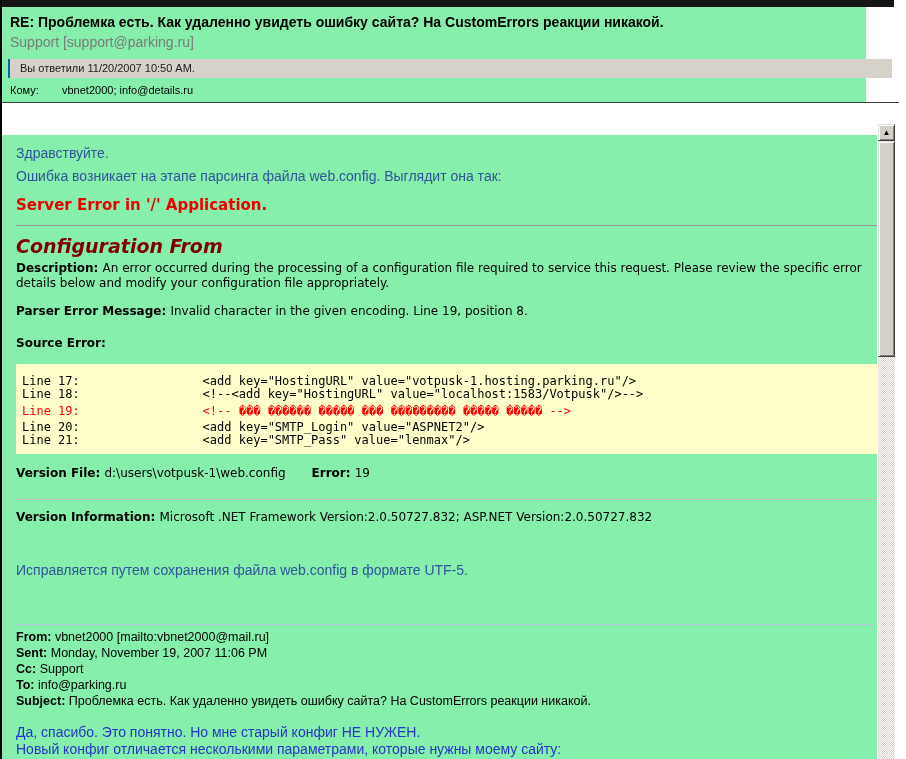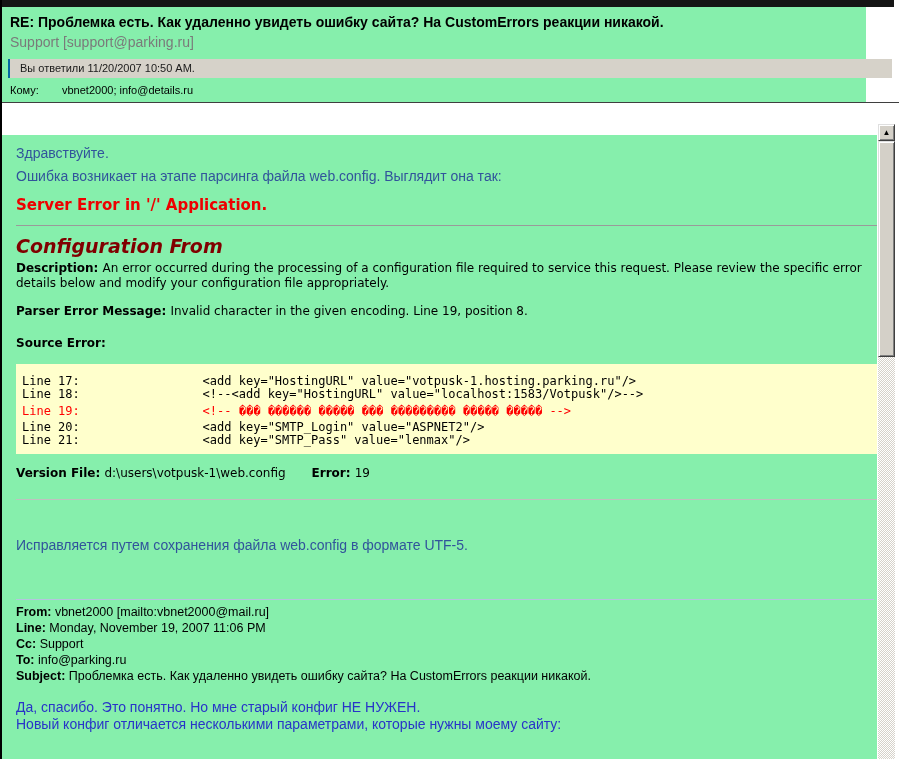--- a/index.html
+++ b/index.html
@@ -127,32 +127,35 @@
         <pre>Line 20:                 &lt;add key="SMTP_Login" value="ASPNET2"/&gt;
 Line 21:                 &lt;add key="SMTP_Pass" value="lenmax"/&gt;</pre>
       </div>
 
       <p class="src-file">
         <span class="b">Version File: </span><span>d:\users\votpusk-1\web.config</span><span class="src-gap"></span><span class="b">Error: </span><span>19</span>
       </p>
 
       <div class="hr-silver"></div>
 
+      <p class="version">
+        <span class="b">Version Information: </span><span>Microsoft .NET Framework Version:2.0.50727.832; ASP.NET Version:2.0.50727.832</span>
+      </p>
     </div>
 
     <p class="fix-note blue">Исправляется путем сохранения файла web.config в формате UTF-5.</p>
 
     <div class="quoted-sep"></div>
 
     <div class="quoted">
       <div class="row">
         <span class="b">From: </span><span>vbnet2000 [mailto:vbnet2000@mail.ru]</span>
       </div>
       <div class="row">
-        <span class="b">Line: </span><span>Monday, November 19, 2007 11:06 PM</span>
+        <span class="b">Sent: </span><span>Monday, November 19, 2007 11:06 PM</span>
       </div>
       <div class="row">
         <span class="b">Cc: </span><span>Support</span>
       </div>
       <div class="row">
         <span class="b">To: </span><span>info@parking.ru</span>
       </div>
       <div class="row">
         <span class="b">Subject: </span><span>Проблемка есть. Как удаленно увидеть ошибку сайта? На CustomErrors реакции никакой.</span>
       </div>

